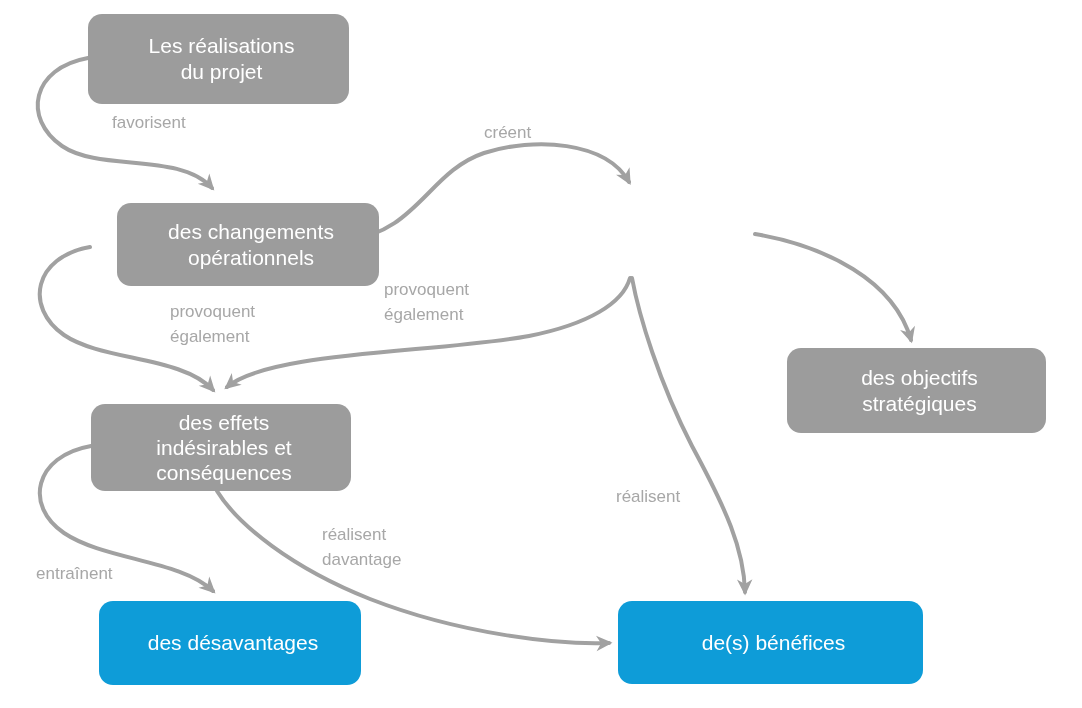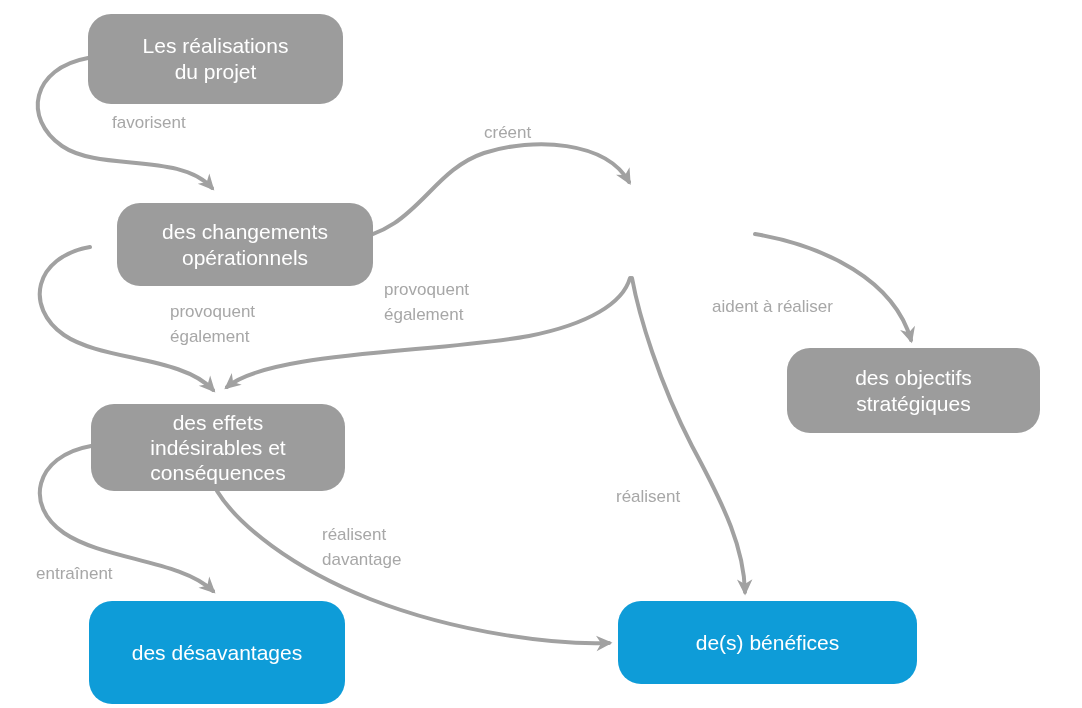--- a/index.html
+++ b/index.html
@@ -17,29 +17,30 @@
     height:708px;
     background:var(--bg);
     font-family:"Liberation Sans", sans-serif;
     overflow:hidden;
   }
   .edges-layer{position:absolute;left:0;top:0;width:1082px;height:708px;}
   .edge{fill:none;stroke:var(--arrow);stroke-width:4;stroke-linecap:round;}
   #arrowhead path{fill:var(--arrow);}
   .node{
     position:absolute;
-    border-radius:23px;
+    border-radius:14px;
     color:var(--node-text);
     display:flex;
     align-items:center;
     justify-content:center;
     text-align:center;
     font-size:21px;
     line-height:26px;
     white-space:pre-line;
+    padding-left:6px;
   }
   .node.gray{background:var(--gray-node);}
   .node.blue{background:var(--blue-node);}
   .edge-label{
     position:absolute;
     color:var(--edge-label);
     font-size:17px;
     line-height:25px;
     white-space:pre-line;
   }
@@ -72,35 +73,34 @@
 opérationnels</div>
 
 
   <div class="node gray" style="left:787px;top:348px;width:253px;height:85px;">des objectifs
 stratégiques</div>
 
   <div class="node gray" style="left:91px;top:404px;width:254px;height:87px;line-height:25px;">des effets
 indésirables et
 conséquences</div>
 
-  <div class="node blue" style="left:89px;top:601px;width:256px;height:103px;">des désavantages</div>
+  <div class="node blue" style="left:99px;top:601px;width:256px;height:84px;">des désavantages</div>
 
   <div class="node blue" style="left:618px;top:601px;width:299px;height:83px;">de(s) bénéfices</div>
 
   <div class="edge-label" style="left:112px;top:110px;">favorisent</div>
 
   <div class="edge-label" style="left:484px;top:120px;">créent</div>
 
   <div class="edge-label" style="left:170px;top:299px;">provoquent
 également</div>
 
   <div class="edge-label" style="left:384px;top:277px;">provoquent
 également</div>
 
-  <div class="edge-label" style="left:712px;top:294px;">aident à réaliser</div>
 
   <div class="edge-label" style="left:616px;top:484px;">réalisent</div>
 
   <div class="edge-label" style="left:36px;top:561px;">entraînent</div>
 
   <div class="edge-label" style="left:322px;top:522px;">réalisent
 davantage</div>
 
 </div>
 

